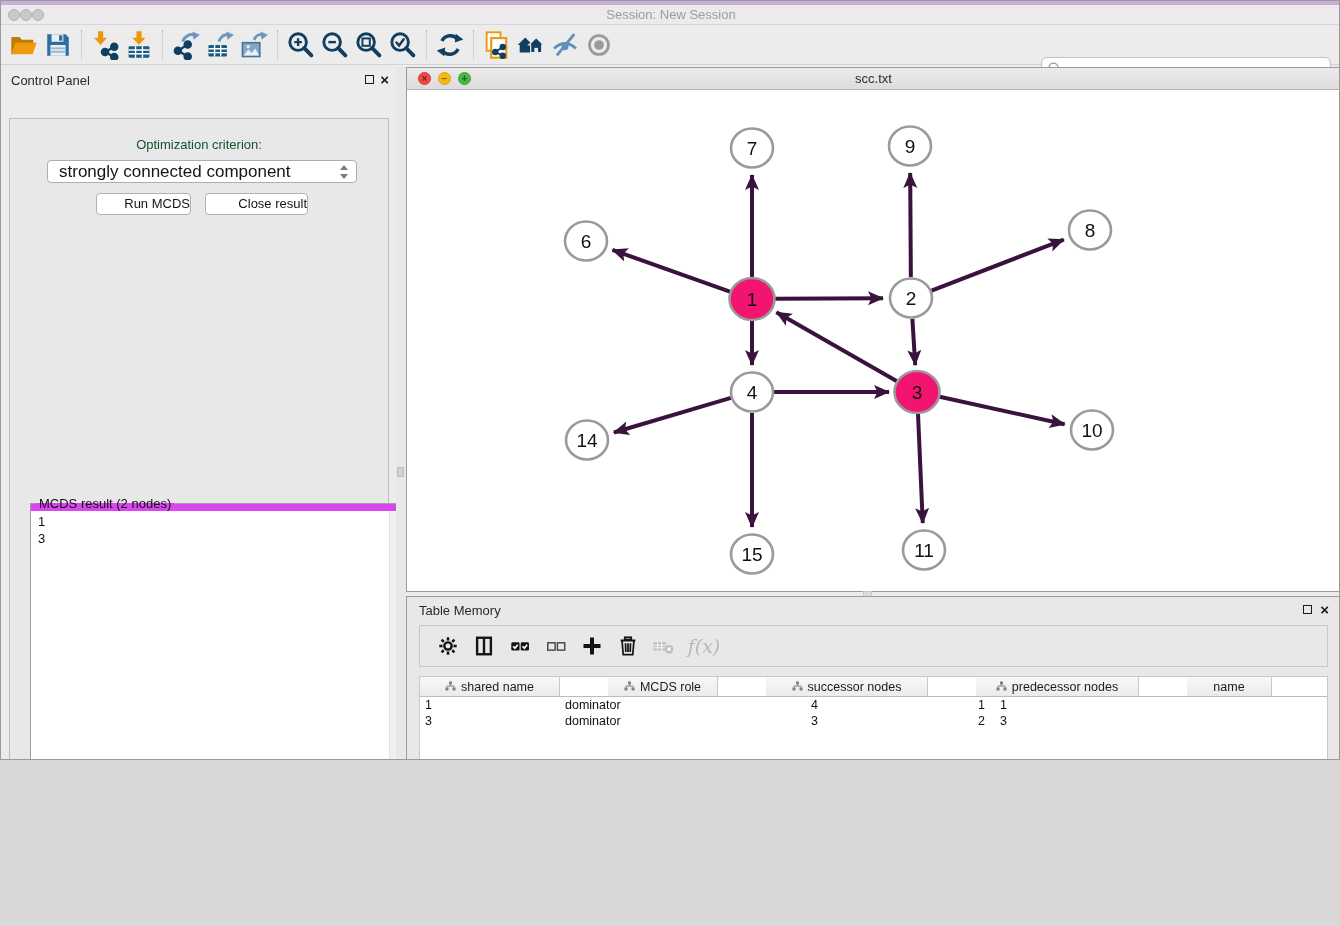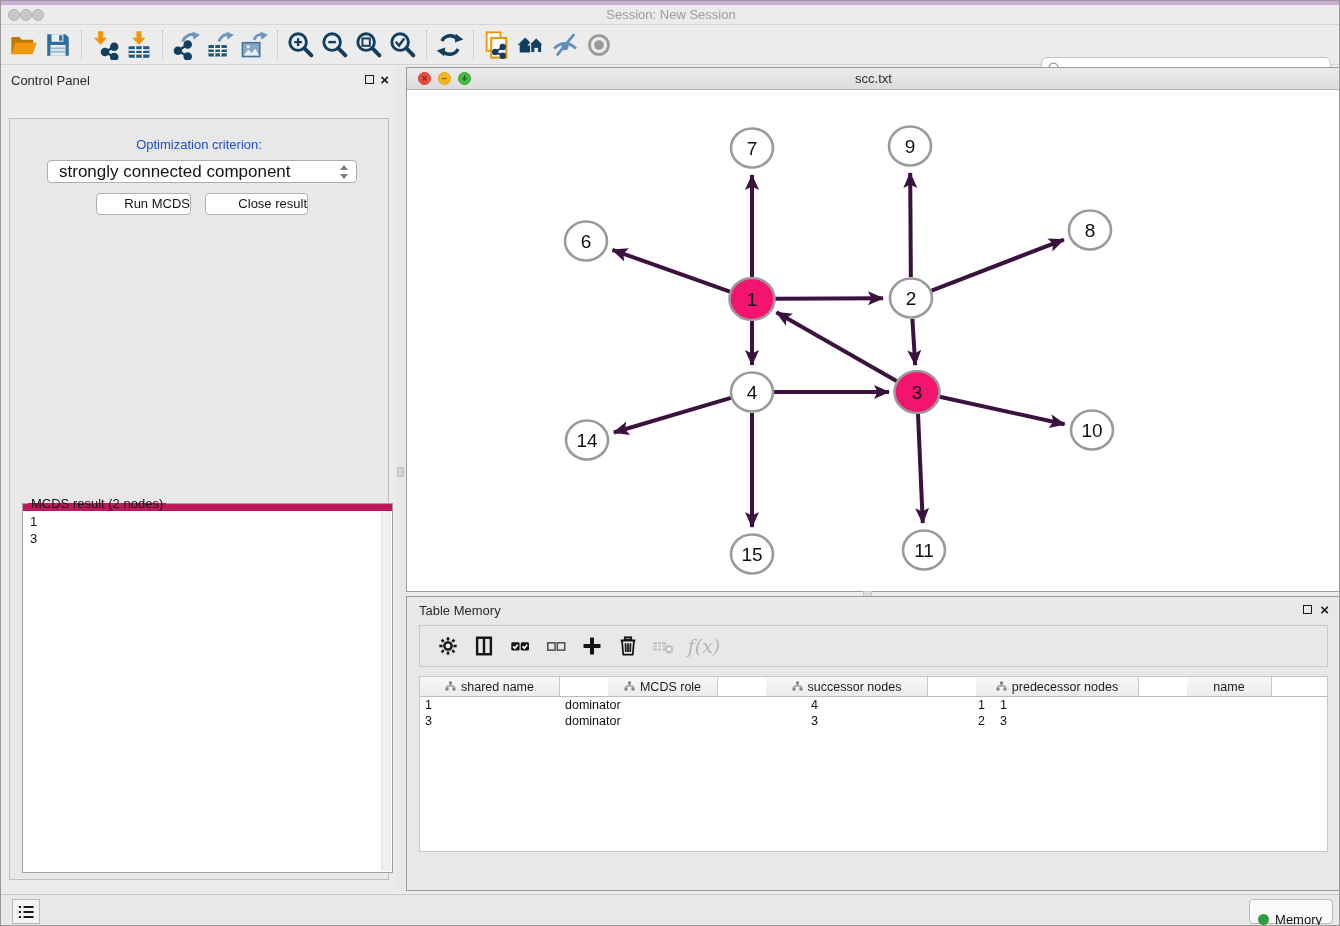--- a/index.html
+++ b/index.html
@@ -1,18 +1,18 @@
 <!DOCTYPE html>
 <html><head>
 <meta charset="utf-8">
 <style>
   * { margin:0; padding:0; box-sizing:border-box; }
   html,body { background:#d8d8d8; }
   body { font-family:"Liberation Sans", sans-serif; }
-  #app { position:relative; width:1340px; height:926px; background:#ececec; overflow:hidden;
+  #app { position:relative; width:1340px; height:760px; background:#ececec; overflow:hidden;
          border:1px solid #9a9a9a; }
   .abs { position:absolute; }
 
   
   #titlebar { left:0; top:0; width:1340px; height:24px; background:#eceaec; border-bottom:1px solid #d7d5d7; }
   #titlebar .accent { position:absolute; left:0; top:0; width:100%; height:4px; background:#c9aed8; }
   .tl-dot { position:absolute; top:8px; width:12px; height:12px; border-radius:50%;
             background:#c9c9c9; border:1px solid #b3b3b3; }
   #win-title { position:absolute; left:0; right:0; top:6px; text-align:center; font-size:13px; color:#9d9d9d; }
 
@@ -39,34 +39,34 @@
   .seg .tab.active { background:#e3e3e3; color:#c8c8c8; }
 
   
   #control-panel { left:0; top:66px; width:395px; height:816px; }
   #cp-head { position:absolute; left:10px; top:6px; }
   #cp-float { position:absolute; right:22px; top:8px; }
   #cp-close { position:absolute; right:7px; top:8px; }
   #cp-tabs { position:absolute; left:50%; transform:translateX(-50%); top:30px; z-index:2; }
   #cp-body { position:absolute; left:8px; top:51px; width:380px; height:762px; background:#e9e8e9;
              border:1px solid #bdbdbd; }
-  #opt-label { position:absolute; left:0; right:0; top:18px; text-align:center; font-size:13px; color:#1d4ed8; }
+  #opt-label { position:absolute; left:0; right:0; top:18px; text-align:center; font-size:13px; color:#14532d; }
   #opt-select { position:absolute; left:37px; top:41px; width:310px; height:23px; background:#fff;
                 border:1px solid #aeaeae; border-radius:4px; font-size:17px; color:#141414;
                 line-height:21px; padding-left:11px; }
   #opt-stepper { position:absolute; right:7px; top:4px; width:9px; height:14px; }
   #opt-stepper i { position:absolute; left:0; width:0; height:0; border-left:4.5px solid transparent; border-right:4.5px solid transparent; }
   #opt-stepper .up { top:0; border-bottom:5px solid #7c7c7c; }
   #opt-stepper .dn { bottom:0; border-top:5px solid #7c7c7c; }
   .cp-btn { position:absolute; top:74px; height:22px; background:#fff; border:1px solid #b2b2b2;
             border-radius:4px; font-size:13px; color:#141414; text-align:right; line-height:20px; }
   #run-btn { left:86px; width:95px; }
   #closep-btn { left:195px; width:103px; }
-  #result-box { position:absolute; left:12px; top:377px; width:371px; height:377px;
-                border:1px solid #9f9f9f; background:#be185d; }
+  #result-box { position:absolute; left:20px; top:377px; width:371px; height:377px;
+                border:1px solid #9f9f9f; background:#d946ef; }
   #result-box legend { font-size:13px; color:#111; margin-left:5px; padding:0 3px; background:transparent; }
   #result-inner { position:relative; width:100%; height:100%; background:#fff; padding:2px 0 0 7px;
                   font-size:13px; color:#111; line-height:17px; }
   #result-scroll { position:absolute; right:1px; top:1px; bottom:1px; width:10px; background:#f0f0f0; border-left:1px solid #e2e2e2; }
 
   
   #v-splitter { left:395px; top:66px; width:10px; height:824px; background:#e9e8e9; }
   #v-handle { position:absolute; left:1px; top:400px; width:7px; height:10px; background:#d2d2d2; border:1px solid #bfbfbf; }
   #h-handle { left:862px; top:590px; width:9px; height:6px; background:#dcdcdc; border:1px solid #c6c6c6; }
 

